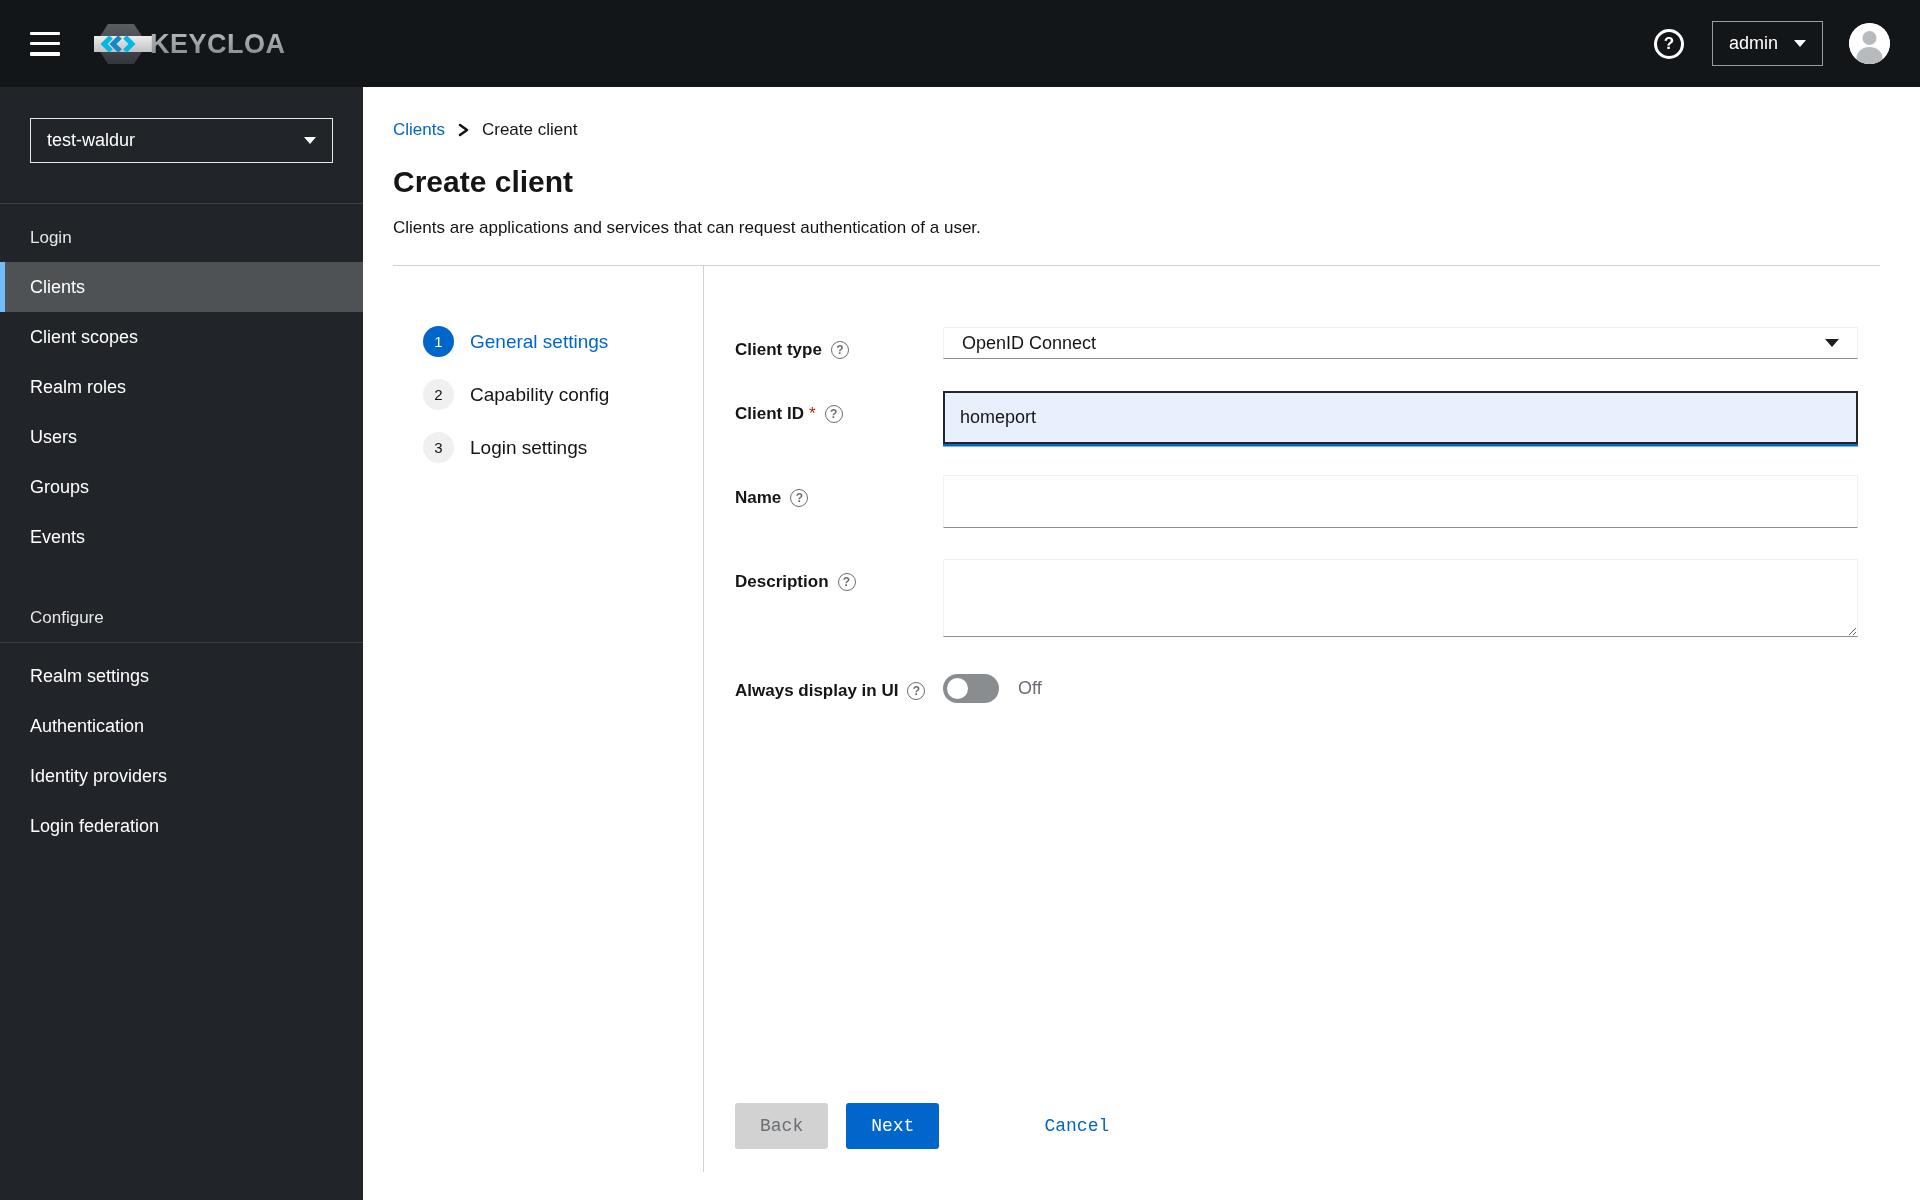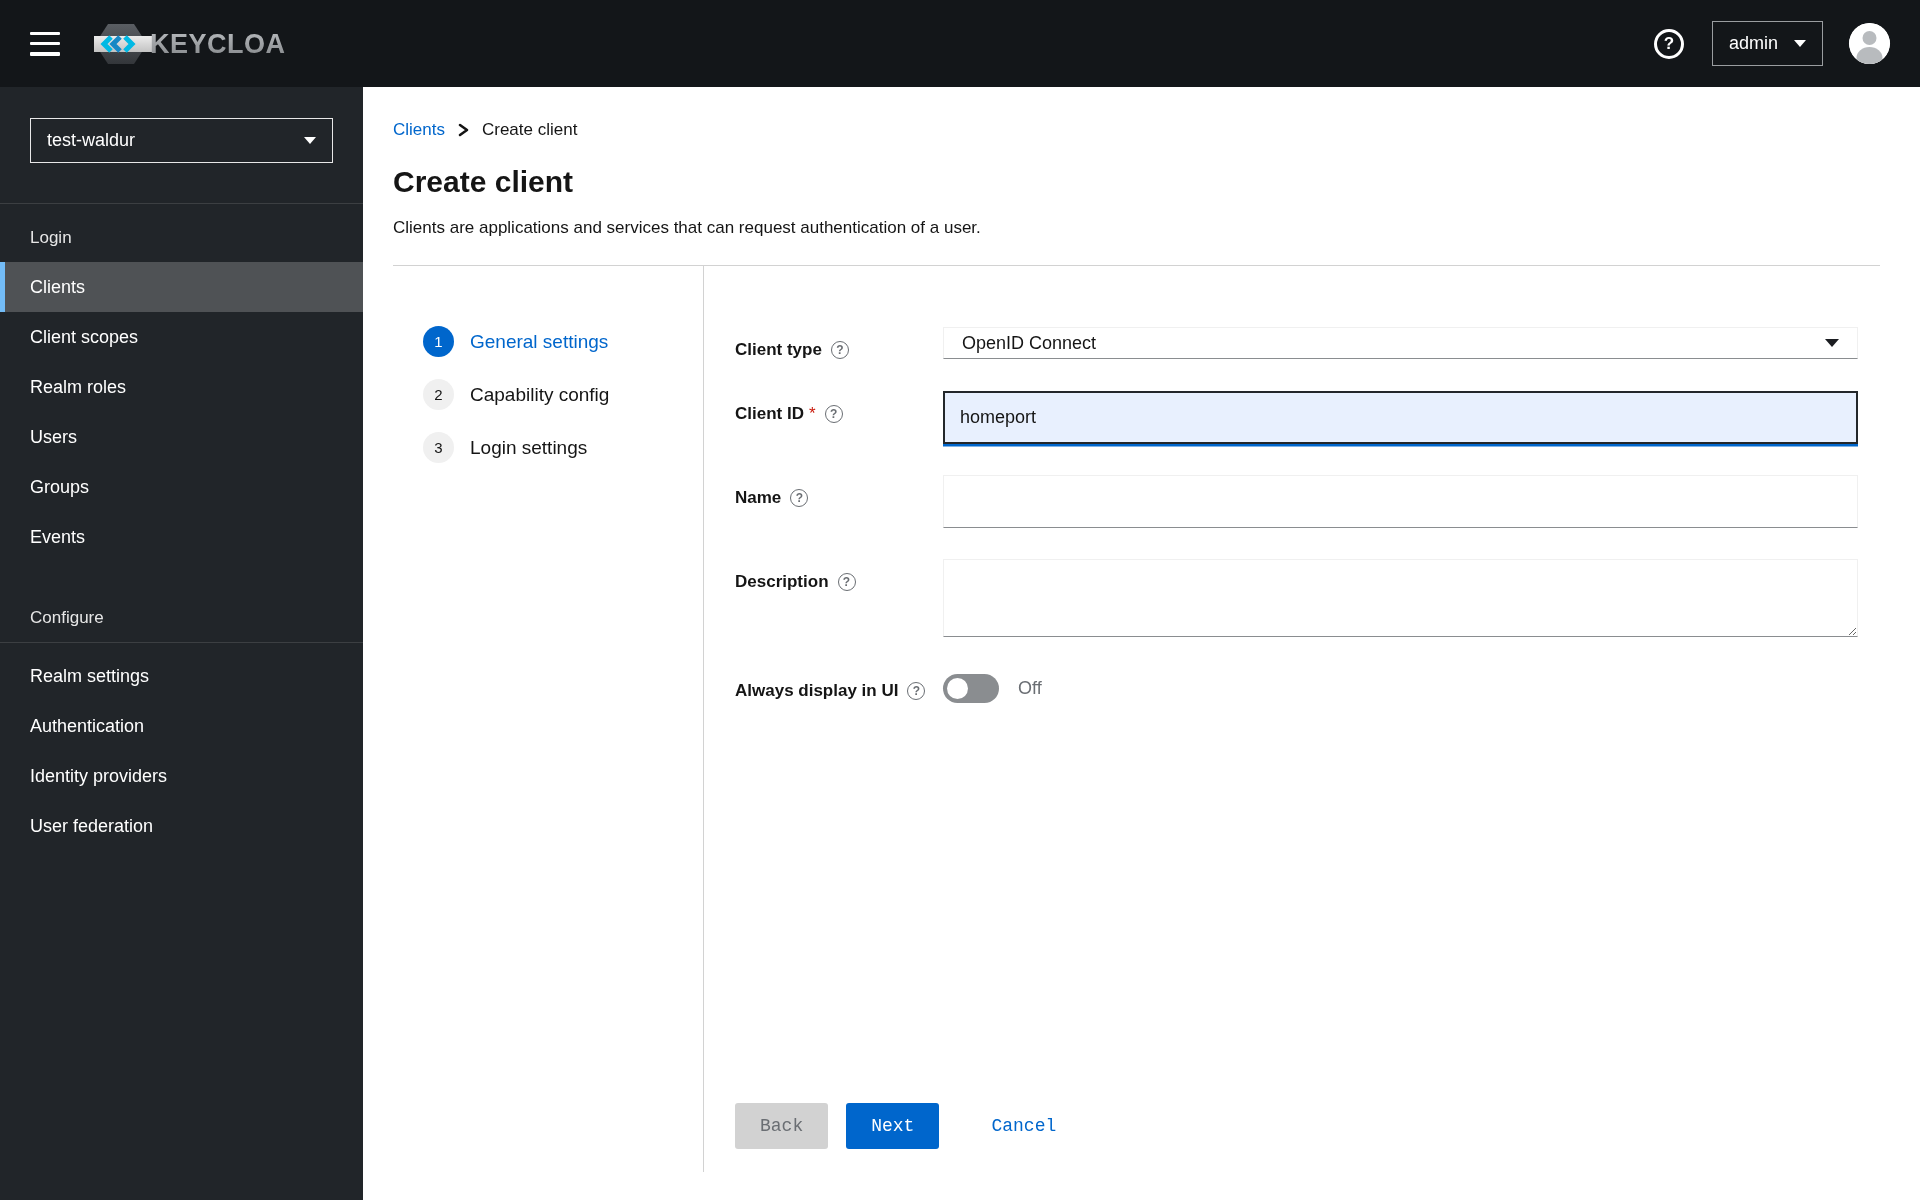--- a/index.html
+++ b/index.html
@@ -122,21 +122,21 @@
   .switch .knob { position:absolute; left:4px; top:4px; width:21px; height:21px; background:#fff; border-radius:50%; }
   .toggle-state { margin-left:19px; font-size:18px; color:#6a6e73; }
 
   .actions { margin-top:auto; display:flex; align-items:center; }
   .btn {
     height:46px; padding:0 25px; font-size:18px; border:none; border-radius:3px;
     font-family:Liberation Mono, monospace; cursor:pointer;
   }
   .btn-back { background:#d2d2d2; color:#6a6e73; cursor:not-allowed; }
   .btn-next { background:#0066cc; color:#fff; margin-left:18px; }
-  .btn-cancel { background:transparent; color:#0066cc; margin-left:52px; padding:0; }
+  .btn-cancel { background:transparent; color:#0066cc; margin-left:105px; padding:0; }
 </style>
 </head>
 <body>
 
 <header class="header">
   <div class="hamburger">
     <span></span>
       <span></span>
       <span></span>
   </div>
@@ -214,21 +214,21 @@
     <div class="nav-item">
       <span>Realm settings</span>
     </div>
     <div class="nav-item">
       <span>Authentication</span>
     </div>
     <div class="nav-item">
       <span>Identity providers</span>
     </div>
     <div class="nav-item">
-      <span>User federation</span>
+      <span>Login federation</span>
     </div>
   </nav>
 
   <main class="main">
     <div class="page-head">
       <div class="breadcrumb">
         <a>Clients</a>
         <span class="crumb-sep">
           <svg width="11" height="14" viewBox="0 0 11 14">
               <polyline points="2,2 9,7 2,12" fill="none" stroke="#151515" stroke-width="2.6" stroke-linecap="round" stroke-linejoin="round"></polyline>

